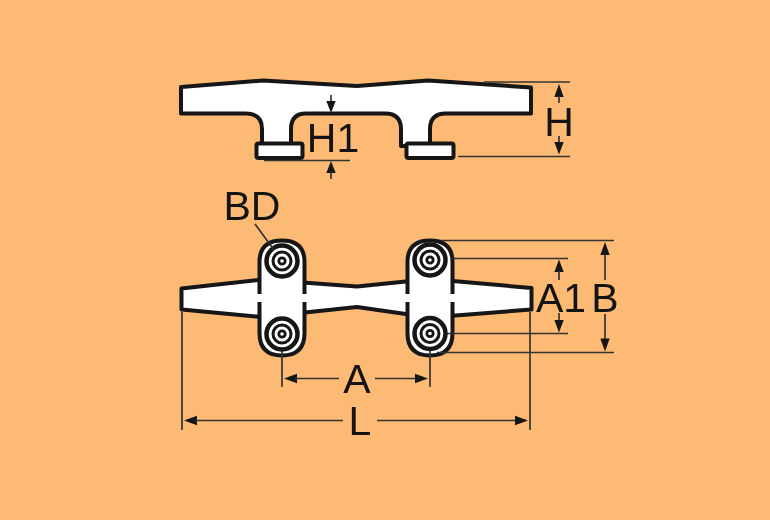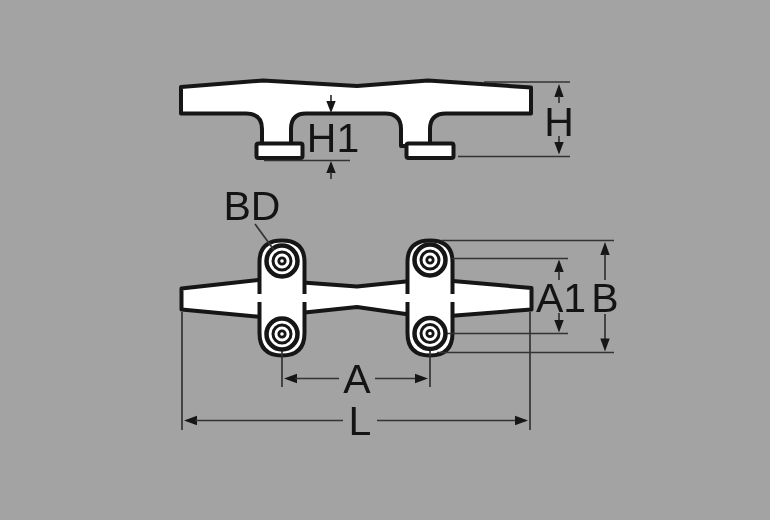--- a/index.html
+++ b/index.html
@@ -1,19 +1,19 @@
 <!DOCTYPE html>
 <html><head>
 <meta charset="utf-8">
 <style>
   html,body{margin:0;padding:0;background:#ffffff;}
   .canvas{
     position:relative;
     width:770px;height:520px;
-    background:#a3a3a3;
+    background:#fdba74;
     overflow:hidden;
     font-family:"Liberation Sans","DejaVu Sans",sans-serif;
   }
   svg{display:block;}
   .outline{fill:#ffffff;stroke:#161616;stroke-width:4;stroke-linejoin:round;stroke-linecap:round;}
   .lug{fill:#ffffff;stroke:#161616;stroke-width:4;stroke-linejoin:round;stroke-linecap:butt;}
   .ring-outer{fill:#ffffff;stroke:#161616;stroke-width:4.5;}
   .ring-mid{fill:none;stroke:#161616;stroke-width:3;}
   .ring-inner{fill:none;stroke:#161616;stroke-width:2.8;}
   .thin{stroke:#333333;stroke-width:1.7;fill:none;stroke-linecap:butt;}

